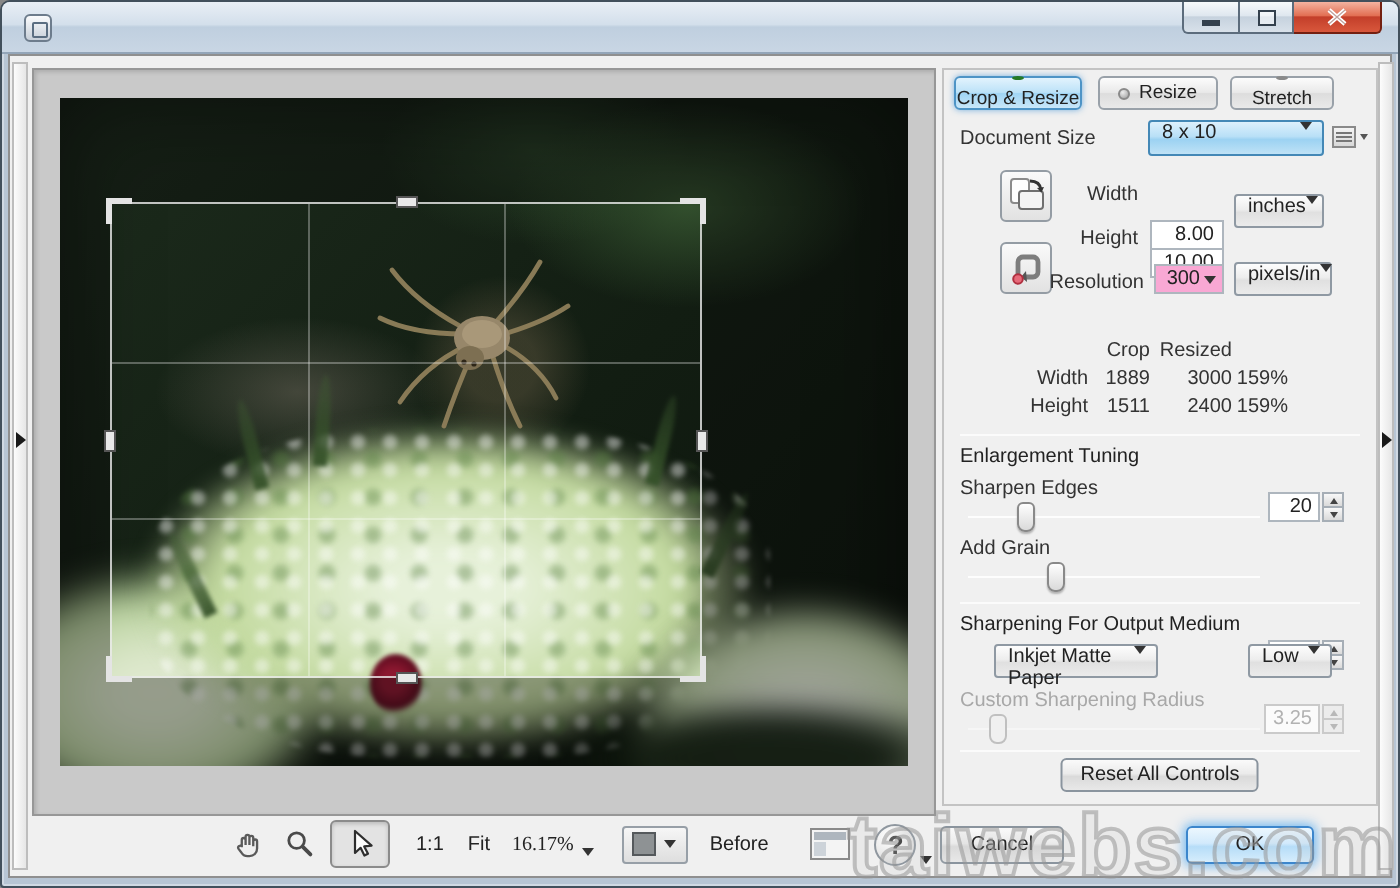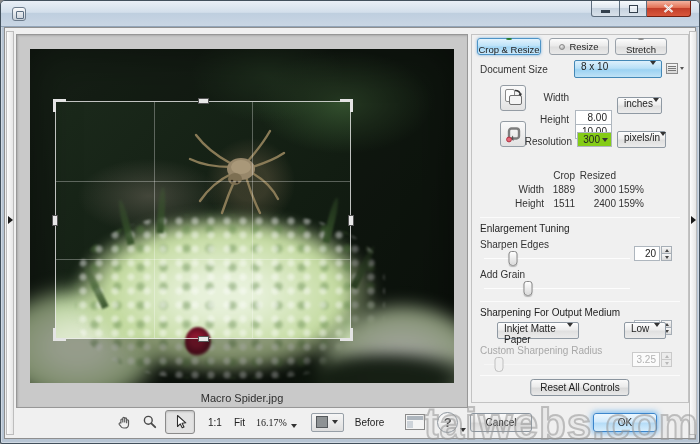--- a/index.html
+++ b/index.html
@@ -112,21 +112,21 @@
   .lbl.dis { color:#a8a8a8; }
   .sect-title { position:absolute; color:#222; }
 
   .sel { position:absolute; display:flex; align-items:flex-start; justify-content:space-between;
          padding:0 5px 0 6px; background:linear-gradient(#fdfdfd,#ededed 45%,#e0e0e0 55%,#ebebeb);
          border:1px solid #8f99a3; border-radius:2px; color:#222; }
   .sel.focus { background:linear-gradient(#ddf0fc,#b9e0f7 45%,#9cd2f2 55%,#bfe2f6); border-color:#4488b6; }
   .arr-dn { width:0; height:0; border-left:3.5px solid transparent; border-right:3.5px solid transparent; border-top:4px solid #333; }
   .num { position:absolute; background:#fff; border:1px solid #aeb6be; display:flex; align-items:center;
          justify-content:flex-end; padding:0 4px; color:#222; }
-  .combo-white { position:absolute; background:#84cc16; border:1px solid #aeb6be; display:flex; align-items:center;
+  .combo-white { position:absolute; background:#f9a8d4; border:1px solid #aeb6be; display:flex; align-items:center;
          padding:0 3px 0 4px; color:#222; }
 
   .icon-btn { position:absolute; width:26px; height:26px; border:1px solid #949ca4; border-radius:3px;
          background:linear-gradient(#fafafa,#e2e2e2); display:flex; align-items:center; justify-content:center; }
   .preset-menu { position:absolute; display:flex; align-items:center; gap:2px; }
   .preset-menu .sq { width:12px; height:11px; border:1px solid #8a8a8a; background:linear-gradient(#f4f4f4,#d8d8d8);
          display:flex; flex-direction:column; justify-content:space-evenly; padding:1px; }
   .preset-menu .sq i { display:block; height:1px; background:#777; }
 
   .size-grid { position:absolute; left:0; top:134px; width:176px; display:grid;
@@ -259,21 +259,20 @@
         <div class="handle-corner h-tl"></div>
         <div class="handle-corner h-tr"></div>
         <div class="handle-corner h-bl"></div>
         <div class="handle-corner h-br"></div>
         <div class="handle-mid h-t"></div>
         <div class="handle-mid h-b"></div>
         <div class="handle-mid h-l"></div>
         <div class="handle-mid h-r"></div>
       </div>
     </div>
-    <div class="filename">Macro Spider.jpg</div>
   </div>
 
   <div class="right-panel">
 
     <div class="tab active" style="left:5px; width:64px;">
       <span class="dot on"></span>
       <span>Crop &amp; Resize</span>
     </div>
     <div class="tab" style="left:77px; width:60px;">
       <span class="dot off"></span>

